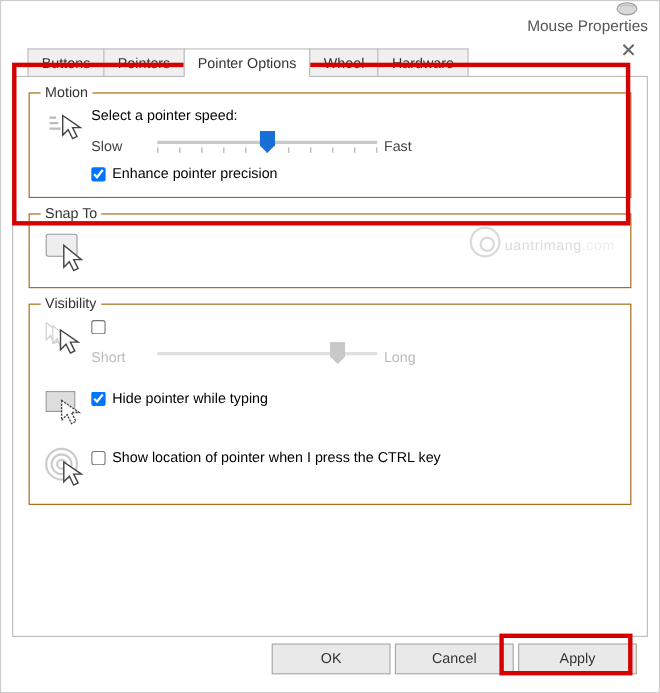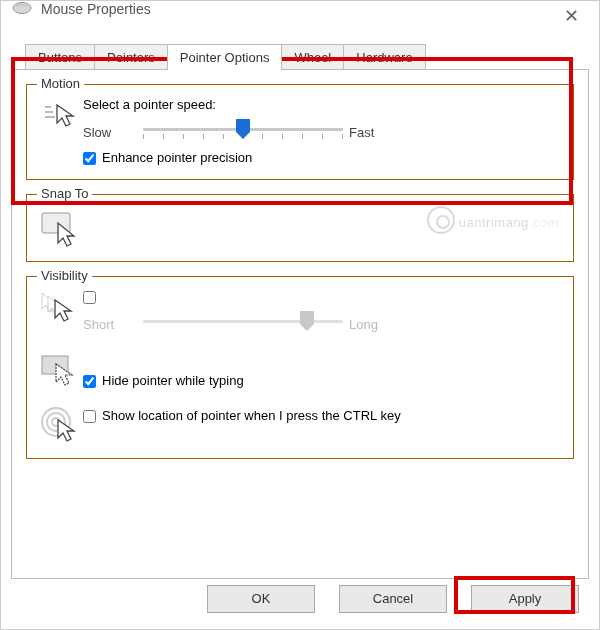--- a/index.html
+++ b/index.html
@@ -1,18 +1,18 @@
 <!DOCTYPE html>
 <html><head>
 <meta charset="utf-8">
 <style>
 * { box-sizing: border-box; font-family: "Segoe UI", Tahoma, sans-serif; font-size: 13px; }
 body { margin: 0; background: #fff; }
 .window { width: 600px; height: 630px; border: 1px solid #ccc; position: relative; background: #fff; }
-.titlebar { height: 36px; display: flex; align-items: flex-start; padding: 0 10px; }
+.titlebar { height: 36px; display: flex; align-items: flex-end; padding: 0 10px; flex-direction: column; }
 .titlebar .icon-box { width: 22px; height: 14px; margin-right: 8px; }
 .titlebar .title { flex: 1; color: #555; font-size: 14px; }
 .close { font-size: 18px; color: #666; padding: 4px 10px; cursor: default; }
 
 .tabs { display: flex; padding-left: 24px; margin-top: 6px; }
 .tab { padding: 5px 12px; border: 1px solid #bbb; border-bottom: none; background: #f0f0f0; margin-right: -1px; color: #333; position: relative; top: 1px; }
 .tab.active { background: #fff; z-index: 2; }
 .tab-body { border: 1px solid #bbb; margin: 0 10px; padding: 10px 14px 14px 14px; position: relative; height: 510px; }
 
 .fieldset { border: 1px solid #a16207; padding: 12px 10px 14px 10px; margin-bottom: 14px; position: relative; }
@@ -31,21 +31,21 @@
 .slider.disabled .track { background: #e0e0e0; }
 .slider .ticks { position: absolute; top: 14px; left: 0; right: 0; height: 8px; display: flex; justify-content: space-between; }
 .slider .ticks span { width: 1px; height: 5px; background: #aaa; }
 .slider .thumb { position: absolute; top: -1px; width: 14px; height: 20px; background: #1a6fd6; margin-left: -7px; clip-path: polygon(0 0, 100% 0, 100% 65%, 50% 100%, 0 65%); }
 .slider .thumb.gray { background: #c8c8c8; }
 
 .highlight-red { position: absolute; border: 4px solid #d60000; pointer-events: none; }
 .hl-motion { left: 10px; top: 1px; width: 562px; height: 148px; }
 .hl-apply { left: 453px; top: 575px; width: 121px; height: 38px; }
 
-.btnbar { position: absolute; right: 20px; bottom: 16px; display: flex; gap: 24px; }
+.btnbar { position: absolute; right: 20px; bottom: 16px; display: flex; gap: 4px; }
 .btn { width: 108px; height: 28px; background: #e9e9e9; border: 1px solid #a8a8a8; text-align: center; line-height: 26px; color: #333; }
 
 .watermark { position: absolute; right: 40px; top: 202px; color: rgba(150,150,150,0.35); font-size: 26px; font-weight: 500; pointer-events: none; letter-spacing: 0.5px; }
 .watermark .circ { display: inline-block; width: 28px; height: 28px; border: 2px solid rgba(150,150,150,0.35); border-radius: 50%; vertical-align: middle; margin-right: 4px; position: relative; }
 .watermark .circ::after { content: ""; position: absolute; width: 10px; height: 10px; border: 2px solid rgba(150,150,150,0.35); border-radius: 50%; top: 7px; left: 7px; }
 </style>
 </head>
 <body>
 
 <div class="window">
@@ -144,21 +144,21 @@
             <span class="lbl">Short</span>
             <div class="slider disabled">
               <div class="track"></div>
               <div class="thumb gray" id="trails-thumb" style="left: 82%;"></div>
             </div>
             <span class="lbl">Long</span>
           </div>
         </div>
       </div>
 
-      <div class="row" style="margin-top:14px;align-items:flex-end;">
+      <div class="row" style="margin-top:14px;">
         <div class="icon-col">
           <svg width="40" height="34" viewBox="0 0 40 34">
             <rect x="2" y="2" width="26" height="18" fill="#ddd" stroke="#999"></rect>
             <path d="M16 10 L16 28 L21 23 L25 31 L29 29 L25 21 L32 21 Z" fill="#fff" stroke="#444" stroke-width="1.2" stroke-dasharray="2 1"></path>
           </svg>
         </div>
         <div class="content-col">
           <label class="cbx" style="margin-top:4px;">
             <input type="checkbox" id="hide-cb" checked="" style="">
             <span>Hide pointer while typing</span>

